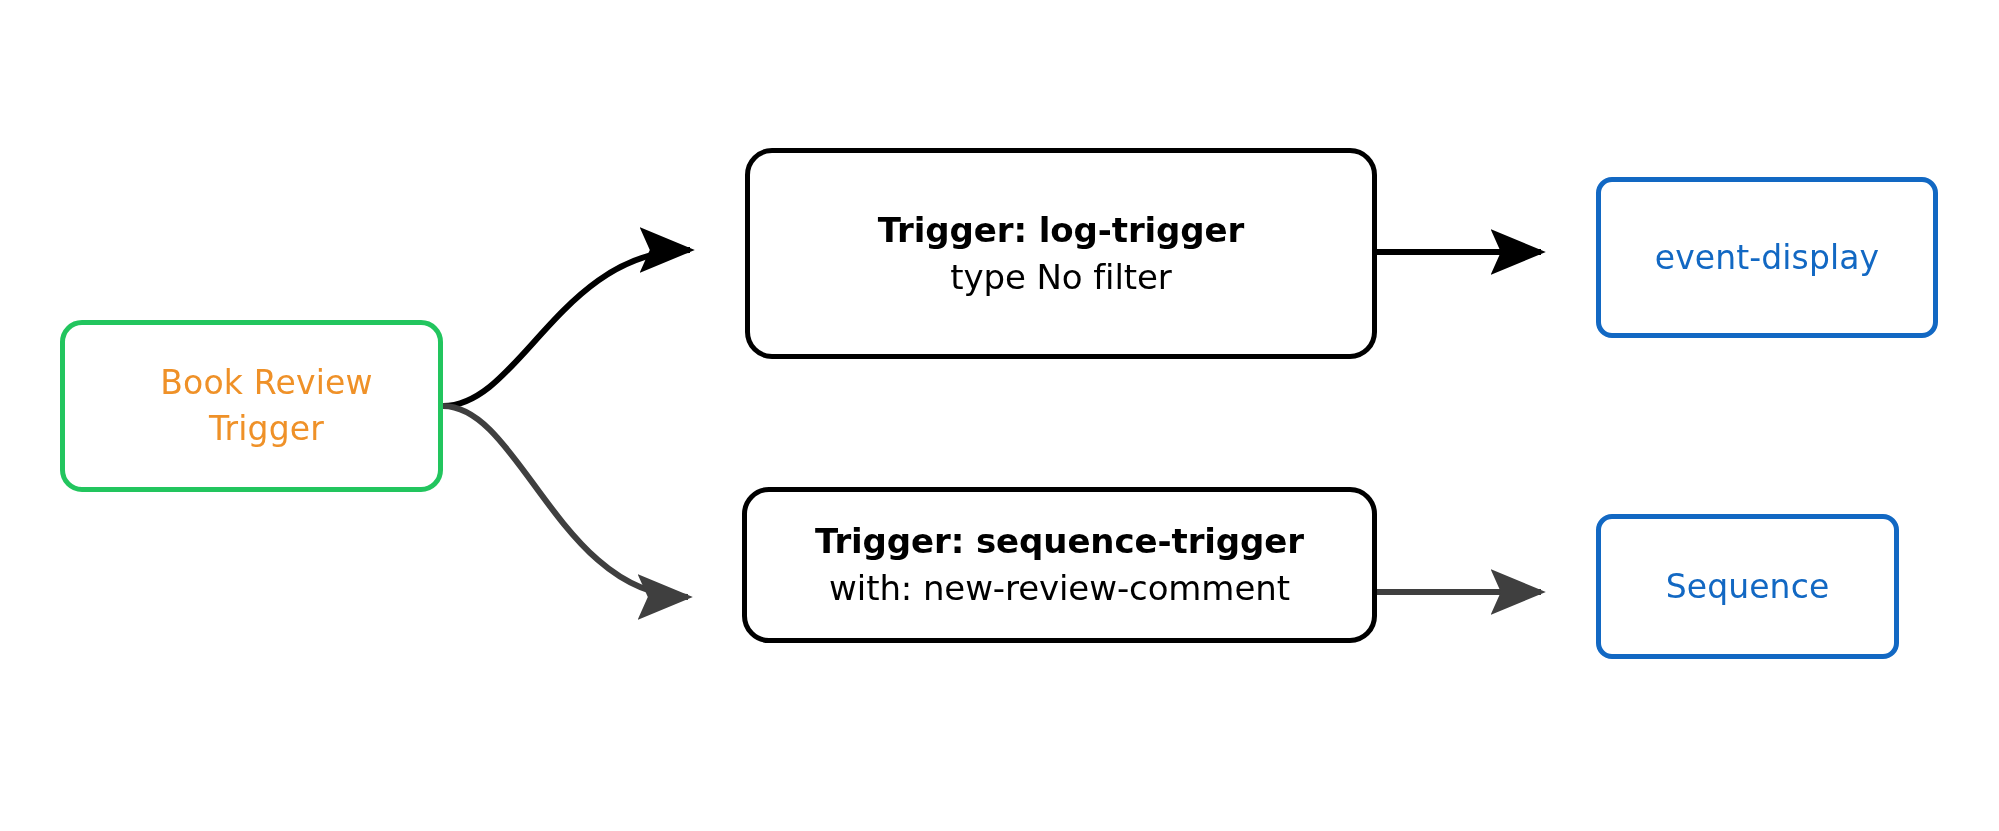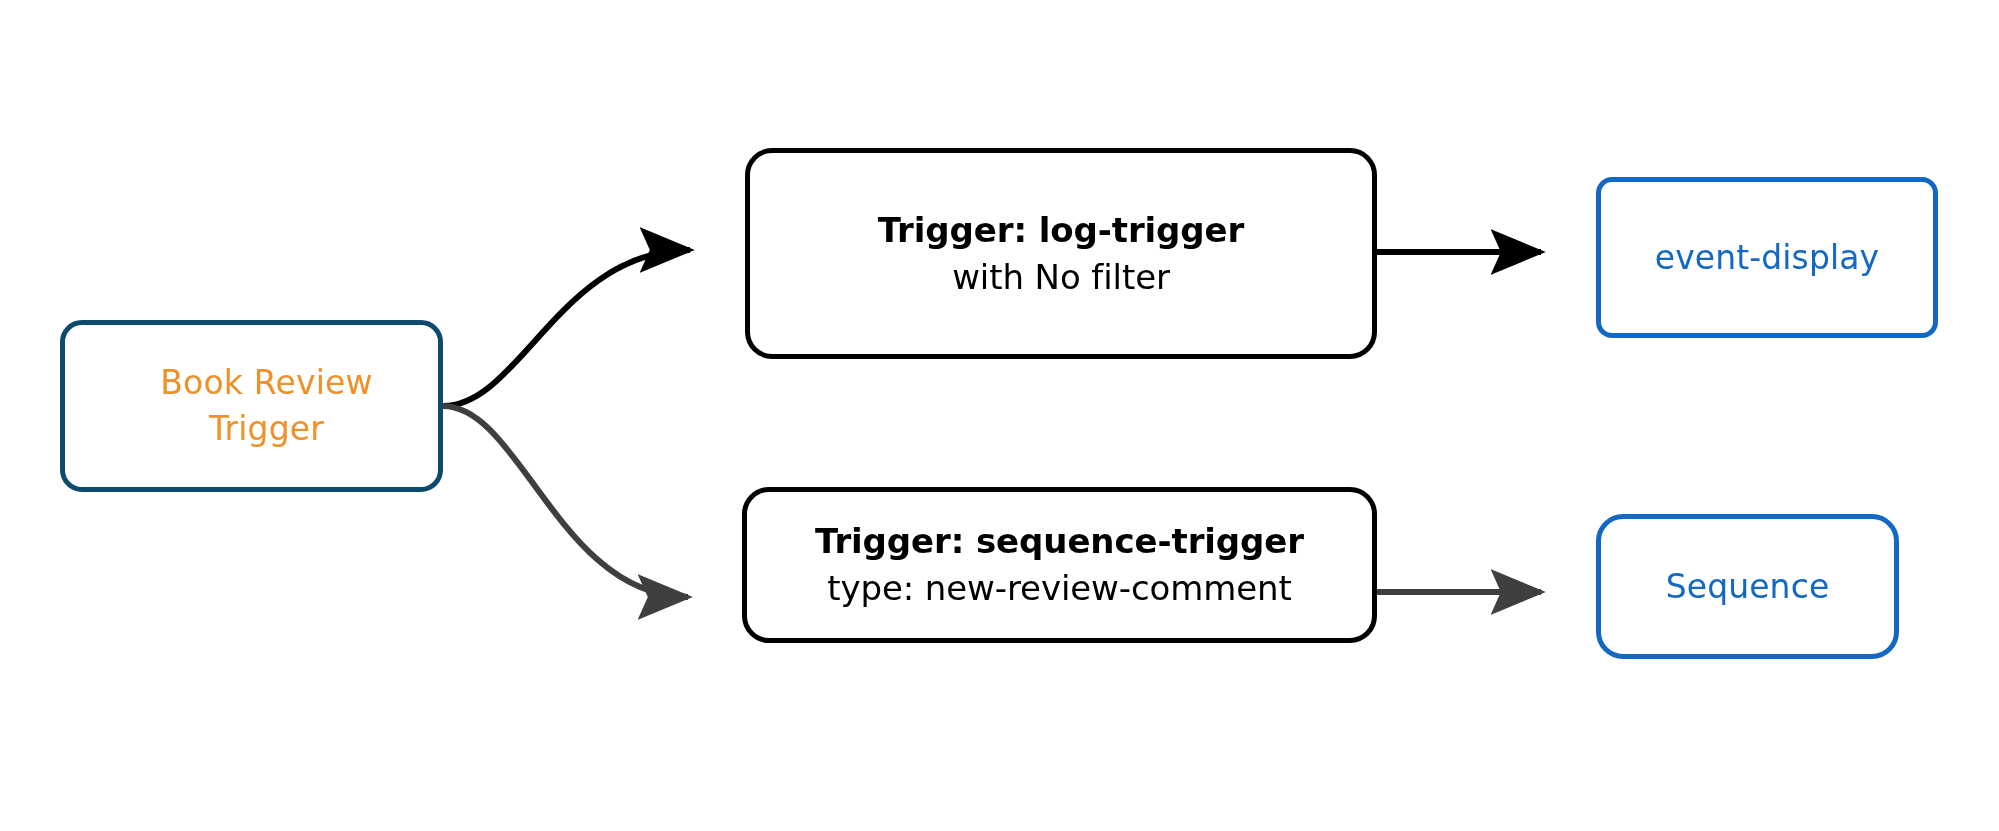--- a/index.html
+++ b/index.html
@@ -37,21 +37,21 @@
     justify-content: center;
     background: #ffffff;
     text-align: center;
   }
   
   .node-broker {
     left: 60px;
     top: 320px;
     width: 383px;
     height: 172px;
-    border: 5px solid #0c4a6e;
+    border: 5px solid #22c55e;
     border-radius: 22px;
     color: #EF9128;
     padding-left: 30px;
   }
   .node-broker .node-line {
     font-size: 33px;
     line-height: 46px;
     font-weight: 400;
     letter-spacing: 0.2px;
   }
@@ -101,21 +101,20 @@
     left: 1596px;
     top: 177px;
     width: 342px;
     height: 161px;
   }
   .node-sink-sequence {
     left: 1596px;
     top: 514px;
     width: 303px;
     height: 145px;
-    border-radius: 27px;
   }
 </style>
 </head>
 <body>
 
 <div id="diagram-canvas">
 
   <svg class="edge-layer" viewBox="0 0 1999 831" width="1999" height="831" xmlns="http://www.w3.org/2000/svg">
     <defs>
       <marker id="arrow-black" markerWidth="10" markerHeight="10" refX="8.4" refY="4" orient="auto" markerUnits="strokeWidth">
@@ -135,26 +134,26 @@
     <path d="M 1377,592 L 1541,592" fill="none" stroke="#3F3F3F" stroke-width="6" stroke-linecap="butt" marker-end="url(#arrow-gray)"></path>
   </svg>
 
   <div class="node node-broker">
     <span class="node-line">Book Review</span>
     <span class="node-line">Trigger</span>
   </div>
 
   <div class="node node-trigger node-trigger-log">
     <span class="node-line-title">Trigger: log-trigger</span>
-    <span class="node-line-sub">with No filter</span>
+    <span class="node-line-sub">type No filter</span>
   </div>
 
   <div class="node node-trigger node-trigger-sequence">
     <span class="node-line-title">Trigger: sequence-trigger</span>
-    <span class="node-line-sub">type: new-review-comment</span>
+    <span class="node-line-sub">with: new-review-comment</span>
   </div>
 
   <div class="node node-sink node-sink-event-display">
     <span class="node-line">event-display</span>
   </div>
 
   <div class="node node-sink node-sink-sequence">
     <span class="node-line">Sequence</span>
   </div>
 

